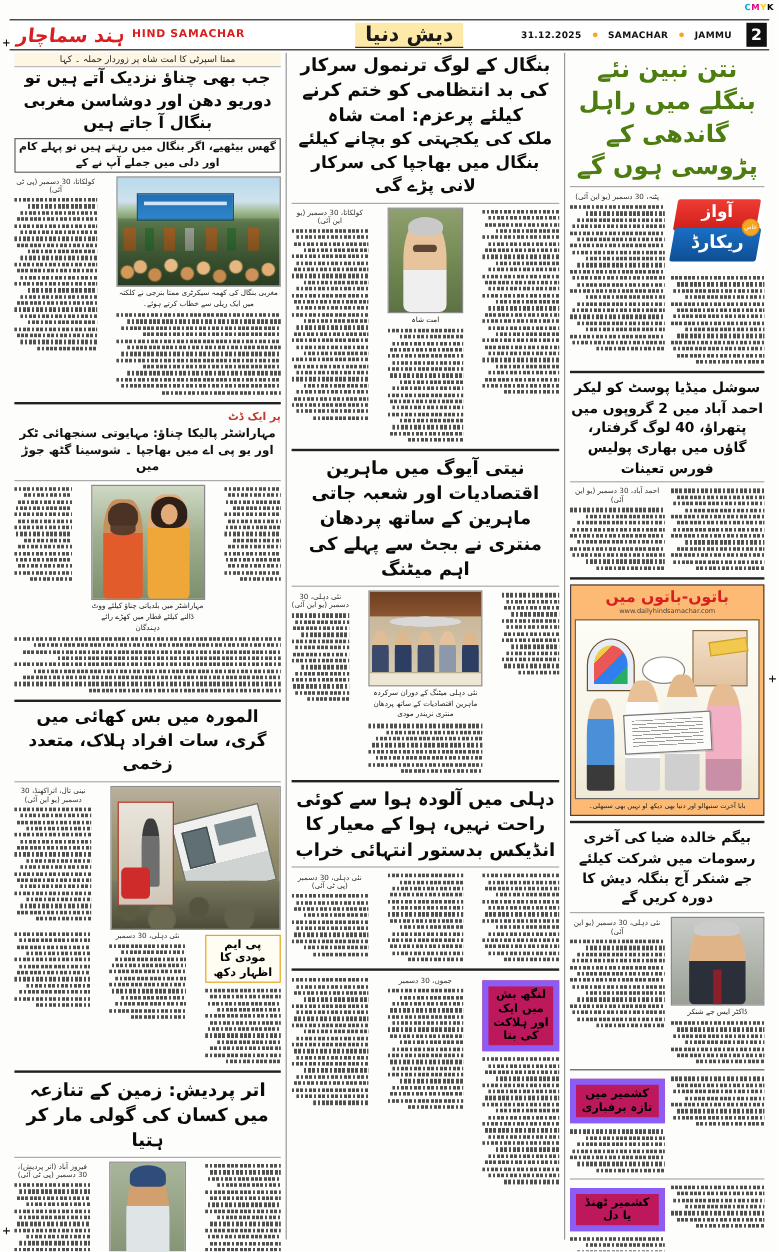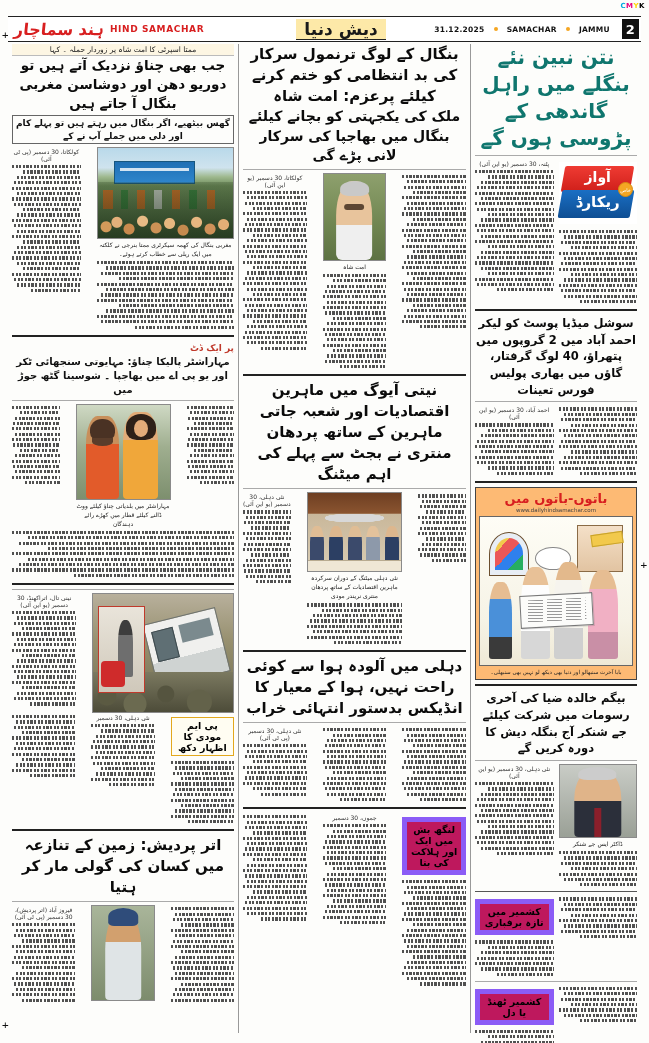--- a/index.html
+++ b/index.html
@@ -102,21 +102,21 @@
   .col {
     position: relative;
     padding: 0 4px;
   }
   .col + .col { border-right: 1px solid #999; }
   .col-a { width: 170px; }   
   .col-b { width: 232px; }
   .col-c { width: 231px; }
   .hl-xl {
     font-size: 20px; font-weight: bold; line-height: 1.35;
-    color: #0f766e; direction: rtl; text-align: center;
+    color: #4d7c0f; direction: rtl; text-align: center;
     letter-spacing: -0.2px;
   }
   .hl-lg {
     font-size: 15px; font-weight: bold; line-height: 1.4;
     color: #0b0b0b; direction: rtl; text-align: center;
   }
   .hl-md {
     font-size: 11.5px; font-weight: bold; line-height: 1.45;
     color: #0b0b0b; direction: rtl; text-align: center;
   }
@@ -1138,20 +1138,21 @@
           <i class="s3"></i>
           <i class="s1"></i>
         <i class="s2"></i>
           <i class="s4"></i>
           <i class="s1"></i>
           <i class="s5"></i>
       </div>
 
       <div class="rule-thick"></div>
 
+      <div class="hl-lg" style="font-size:14px;">المورہ میں بس کھائی میں گری، سات افراد ہلاک، متعدد زخمی</div>
       <div class="rule-thin"></div>
 
       <div class="cols3">
         <div style="flex:2.2;">
           <div class="photo ph-accident">
             <div class="bus"></div>
             <div class="rubble"></div>
             <div class="inset">
               <div class="man"></div>
               <div class="body"></div>

